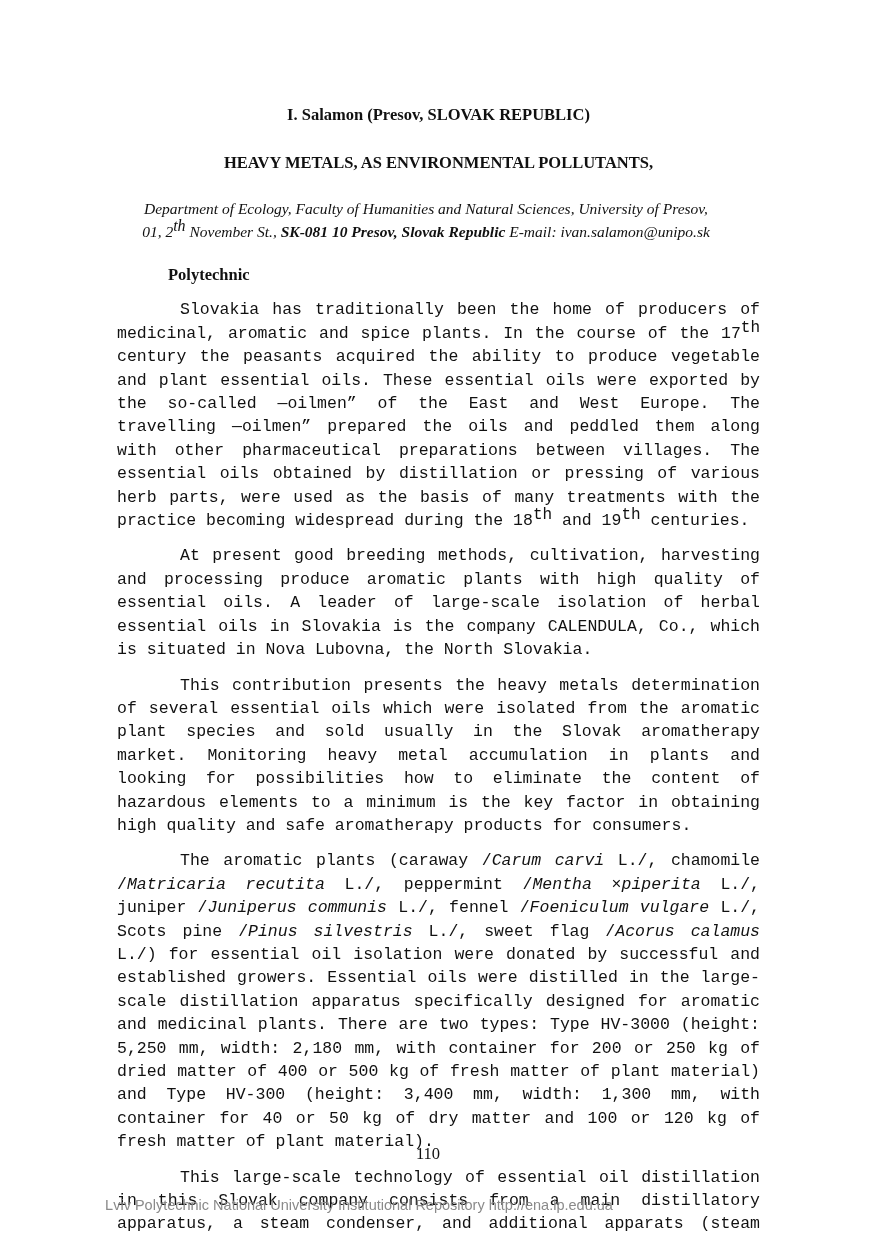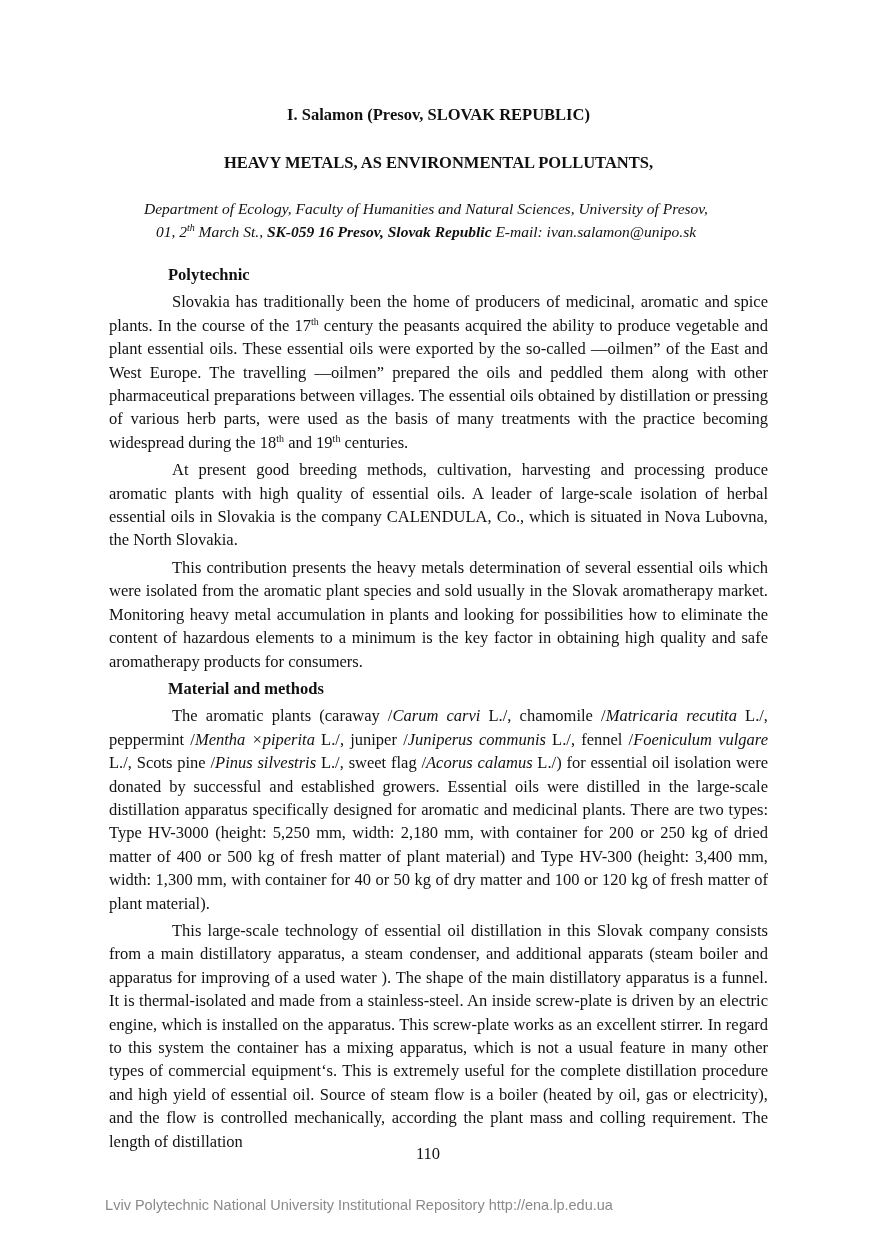--- a/index.html
+++ b/index.html
@@ -5,48 +5,47 @@
   html, body { margin: 0; padding: 0; background: #ffffff; }
   body { width: 877px; height: 1240px; position: relative; overflow: hidden; color: #111; }
   .page { position: absolute; left: 0; top: 0; width: 877px; height: 1240px; padding-left: 48px; }
   .serif { font-family: "Liberation Serif", "DejaVu Serif", serif; }
   .author { position: absolute; top: 105px; left: 0; width: 877px; text-align: center; font-weight: bold; font-size: 16.5px; }
   .title { position: absolute; top: 151px; left: 0; width: 877px; text-align: center; font-weight: bold; font-size: 16.5px; line-height: 24px; }
   .affil { position: absolute; top: 198px; left: 0; width: 852px; text-align: center; font-style: italic; font-size: 15.5px; line-height: 22.5px; }
   .affil b { font-weight: bold; }
   .body { position: absolute; left: 105px; width: 667px; font-size: 16.5px; line-height: 23.4px; text-align: justify; }
   .heading { font-weight: bold; padding-left: 63px; }
-  .para { text-indent: 63px; margin: 4px; }
-  sup { font-size: 10px; line-height: 0; vertical-align: 6px; }
+  .para { text-indent: 63px; margin: 12px; font-family: Liberation Mono, monospace; }
+  sup { font-size: 16px; line-height: 0; vertical-align: 6px; }
   .pagenum { position: absolute; top: 1144px; left: 0; width: 856px; text-align: center; font-size: 16.5px; }
   .footer { position: absolute; top: 1197px; left: 0; width: 718px; text-align: center; font-family: "Liberation Sans", "DejaVu Sans", sans-serif; font-size: 14.5px; color: #8a8a8a; }
 </style>
 </head>
 <body>
 
 <div class="page serif">
 
   <div class="author">
     <span>I.  Salamon (Presov, </span><span>SLOVAK REPUBLIC)</span>
   </div>
 
   <div class="title">
     <div>HEAVY METALS, AS ENVIRONMENTAL POLLUTANTS,</div>
   </div>
 
   <div class="affil">
     <div>Department of Ecology, Faculty of Humanities and Natural Sciences, University of Presov,</div>
-    <div><span>01, 2</span><sup>th</sup><span> March St., </span><b>SK-059 16 Presov, Slovak Republic</b><span> E-mail: ivan.salamon@unipo.sk</span></div>
+    <div><span>01, 2</span><sup>th</sup><span> November St., </span><b>SK-081 10 Presov, Slovak Republic</b><span> E-mail: ivan.salamon@unipo.sk</span></div>
   </div>
 
   <div class="body" style="top:263px;">
     <div class="heading">Polytechnic</div>
     <p class="para"><span>Slovakia has traditionally been the home of producers of medicinal, aromatic and spice plants. In the course of the 17</span><sup>th</sup><span> century the peasants acquired the ability to produce vegetable and plant essential oils. These essential oils were exported by the so-called ―oilmen” of the East and West Europe. The travelling ―oilmen” prepared the oils and peddled them along with other pharmaceutical preparations between villages. The essential oils obtained by distillation or pressing of various herb parts, were used as the basis of many treatments with the practice becoming widespread during the 18</span><sup>th</sup><span> and 19</span><sup>th</sup><span> centuries.</span></p>
     <p class="para">At present good breeding methods, cultivation, harvesting and processing produce aromatic plants with high quality of essential oils. A leader of large-scale isolation of herbal essential oils in Slovakia is the company CALENDULA, Co., which is situated in Nova Lubovna, the North Slovakia.</p>
     <p class="para">This contribution presents the heavy metals determination of several essential oils which were isolated from the aromatic plant species and sold usually in the Slovak aromatherapy market. Monitoring heavy metal accumulation in plants and looking for possibilities how to eliminate the content of hazardous elements to a minimum is the key factor in obtaining high quality and safe aromatherapy products for consumers.</p>
-    <div class="heading">Material and methods</div>
     <p class="para"><span>The aromatic plants (caraway /</span><i>Carum carvi</i><span> L./, chamomile /</span><i>Matricaria recutita</i><span> L./, peppermint /</span><i>Mentha ×piperita</i><span> L./, juniper /</span><i>Juniperus communis</i><span> L./, fennel /</span><i>Foeniculum vulgare</i><span> L./, Scots pine /</span><i>Pinus silvestris</i><span> L./, sweet flag /</span><i>Acorus calamus</i><span> L./) for essential oil isolation were donated by successful and established growers. Essential oils were distilled in the large-scale distillation apparatus specifically designed for aromatic and medicinal plants. There are two types: Type HV-3000 (height: 5,250 mm, width: 2,180 mm, with container for 200 or 250 kg of dried matter of 400 or 500 kg of fresh matter of plant material) and Type HV-300 (height: 3,400 mm, width: 1,300 mm, with container for 40 or 50 kg of dry matter and 100 or 120 kg of fresh matter of plant material).</span></p>
     <p class="para">This large-scale technology of essential oil distillation in this Slovak company consists from a main distillatory apparatus, a steam condenser, and additional apparats (steam boiler and apparatus for improving of a used water ). The shape of the main distillatory apparatus is a funnel. It is thermal-isolated and made from a stainless-steel. An inside screw-plate is driven by an electric engine, which is installed on the apparatus. This screw-plate works as an excellent stirrer. In regard to this system the container has a mixing apparatus, which is not a usual feature in many other types of commercial equipment‘s. This is extremely useful for the complete distillation procedure and high yield of essential oil. Source of steam flow is a boiler (heated by oil, gas or electricity), and the flow is controlled mechanically, according the plant mass and colling requirement. The length of distillation</p>
   </div>
 
   <div class="pagenum">110</div>
   <div class="footer">Lviv Polytechnic National University Institutional Repository http://ena.lp.edu.ua</div>
 </div>
 
 </body></html>

